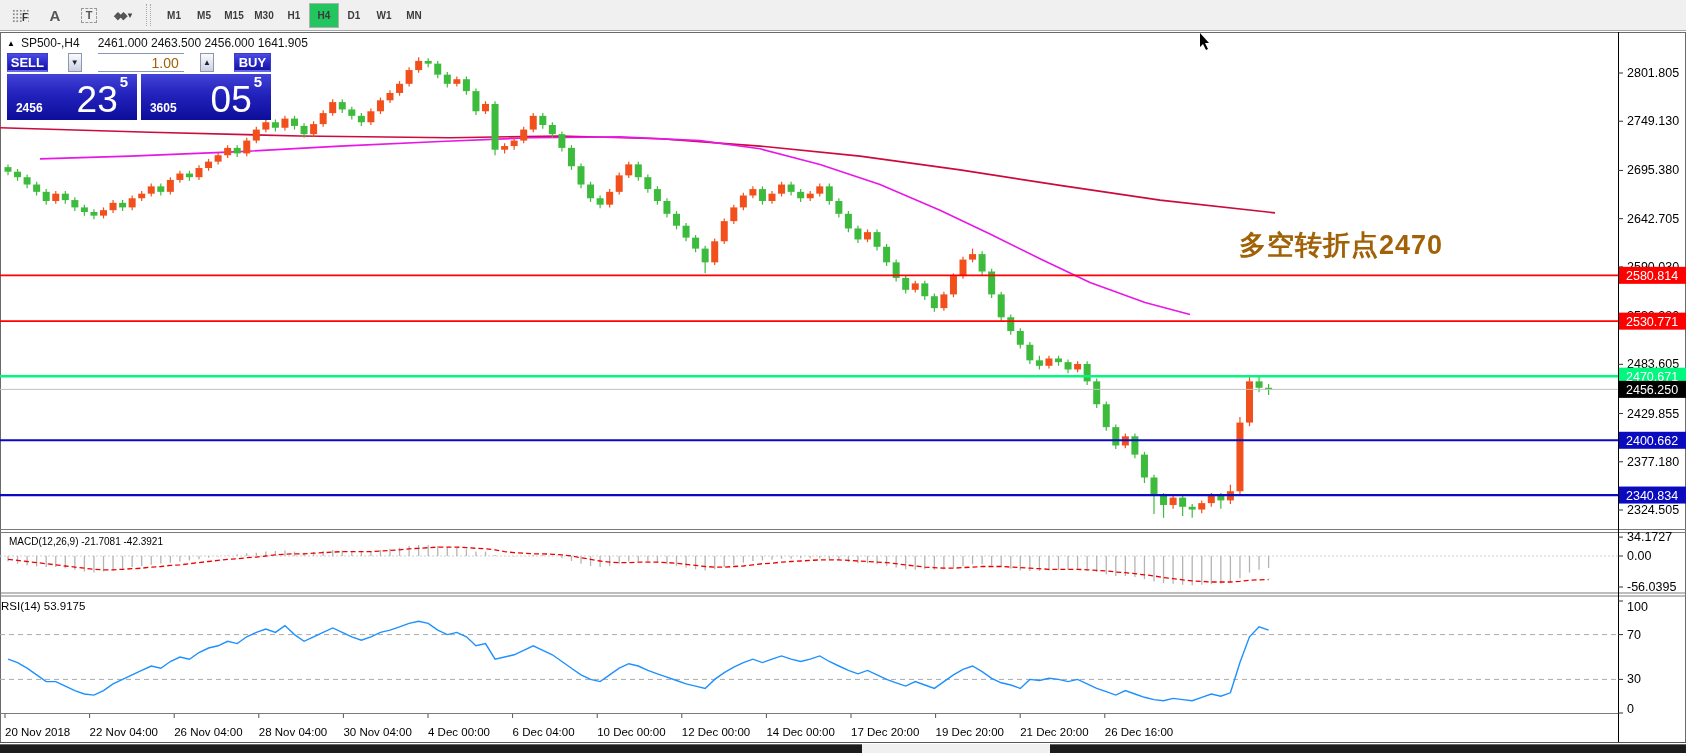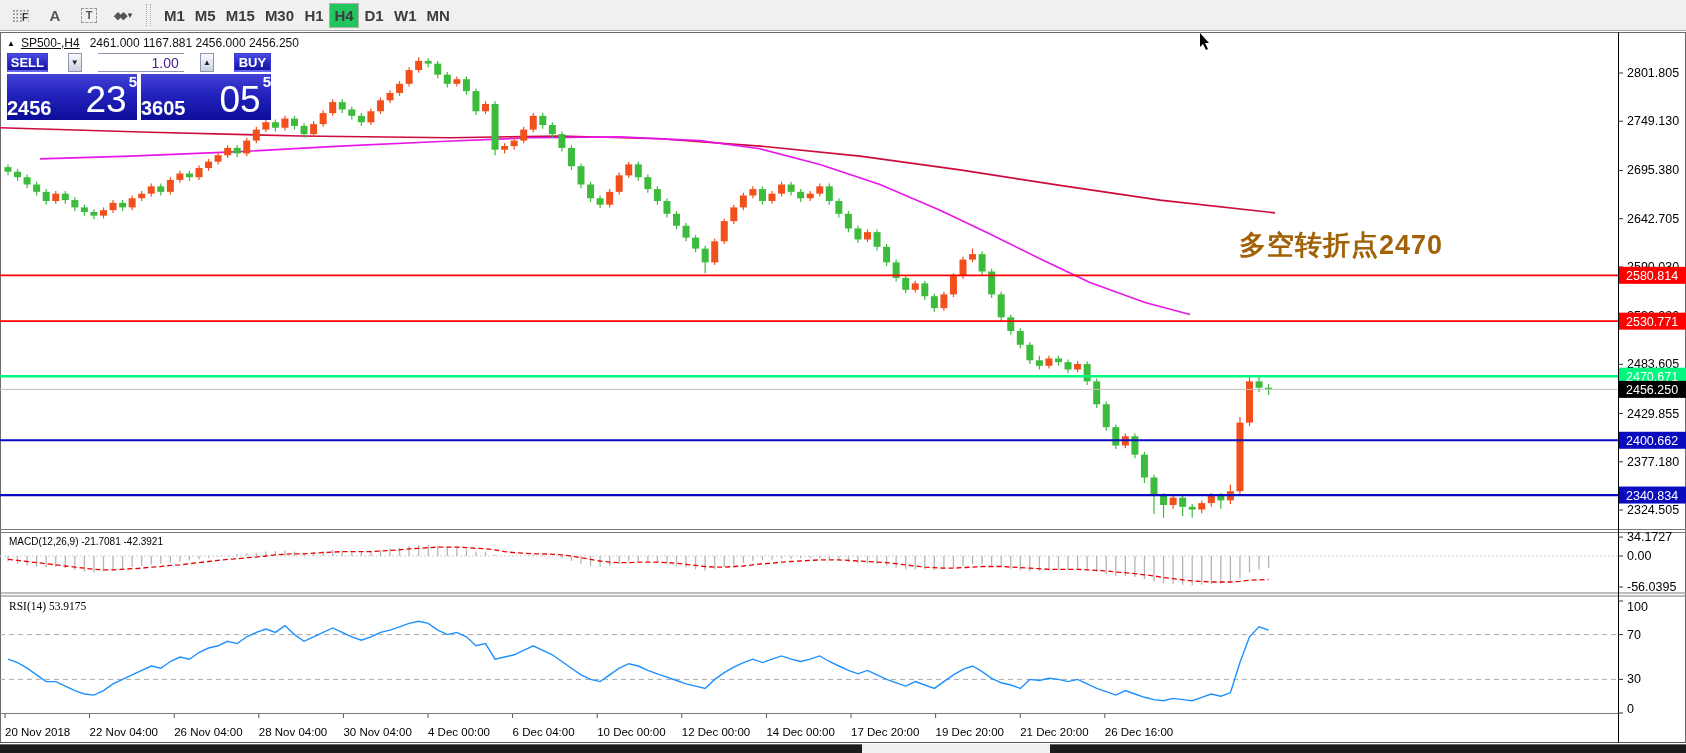--- a/index.html
+++ b/index.html
@@ -10,45 +10,45 @@
   .tool-icons{display:flex;align-items:center;height:100%;padding-left:6px;}
   .tbtn{width:30px;height:24px;display:flex;align-items:center;justify-content:center;color:#444;cursor:pointer;position:relative;margin-right:4px;}
   .fib-grid{width:18px;height:13px;background-image:radial-gradient(#8a8a8a 0.8px,transparent 0.9px);background-size:3.5px 3.5px;position:relative;}
   .fib-f{position:absolute;right:2px;bottom:0px;font-size:10px;font-weight:bold;color:#333;background:#f0f0f0;line-height:9px;}
   .a-letter{font-size:15px;font-weight:bold;color:#555;}
   .t-box{font-size:11px;font-weight:bold;color:#555;border:1px dashed #999;padding:0px 4px;line-height:13px;}
   .diamond{font-size:11px;color:#555;letter-spacing:-3px;}
   .caret{font-size:9px;color:#444;margin-left:3px;}
   .tb-sep{width:5px;height:22px;margin:0 8px 0 4px;border-left:1px dotted #aaa;border-right:1px dotted #aaa;}
   .timeframes{display:flex;align-items:center;height:100%;}
-  .tf-btn{min-width:30px;height:25px;padding:0 4px;display:flex;align-items:center;justify-content:center;font-size:15px;font-weight:bold;color:#3c3c3c;cursor:pointer;border:1px solid transparent;}
+  .tf-btn{min-width:30px;height:25px;padding:0 4px;display:flex;align-items:center;justify-content:center;font-size:10px;font-weight:bold;color:#3c3c3c;cursor:pointer;border:1px solid transparent;}
   .tf-btn.active{background:#22c55e;border:1px solid #b0b0b0;}
   
   .chart-window{position:absolute;left:0;top:32px;width:1686px;height:711px;background:#fff;border:1px solid #6a6a6a;}
   .chart-header{position:absolute;left:6px;top:3px;font-size:12px;color:#111;display:flex;align-items:center;z-index:5;}
   .collapse{font-size:8px;margin-right:6px;color:#000;}
-  .symbol{margin-right:10px;text-decoration:underline;}
+  .symbol{margin-right:18px;}
   
   .trade-panel{position:absolute;left:6px;top:20px;width:264px;z-index:6;}
   .tp-row1{display:flex;height:19px;gap:16px;}
   .tp-btn{background:linear-gradient(180deg,#4a4ae4 0%,#2c2cc8 50%,#1414a4 100%);color:#fff;font-weight:bold;font-size:13px;display:flex;align-items:center;justify-content:center;cursor:pointer;border:1px solid #3a3ace;border-bottom:2px solid #6868ee;}
   .tp-sell{width:66px;margin-right:4px;}
   .tp-buy{width:60px;margin-left:4px;text-align:center;}
   .tp-spin{width:22px;background:linear-gradient(180deg,#fafbfe,#ccd1e0);border:1px solid #8d95b5;color:#223;font-size:8px;display:flex;align-items:center;justify-content:center;cursor:pointer;}
-  .tp-vol{width:86px;border:1px solid #8d95b5;border-left:none;border-right:none;font-family:"Liberation Sans",sans-serif;font-size:14px;text-align:right;padding-right:5px;color:#4c1d95;}
+  .tp-vol{width:86px;border:1px solid #8d95b5;border-left:none;border-right:none;font-family:"Liberation Sans",sans-serif;font-size:14px;text-align:right;padding-right:5px;color:#a16207;}
   .tp-row2{display:flex;margin-top:2px;}
   .tp-price{width:130px;height:46px;background:linear-gradient(180deg,#4343d8 0%,#2222bc 45%,#0d0d9a 100%);color:#fff;display:flex;align-items:flex-end;justify-content:center;padding-bottom:4px;cursor:pointer;}
   .tp-price.left{margin-right:4px;}
-  .tp-small{font-size:20px;font-weight:bold;margin-right:14px;line-height:16px;}
+  .tp-small{font-size:12px;font-weight:bold;margin-right:14px;line-height:16px;}
   .tp-big{font-size:37px;line-height:33px;font-weight:normal;margin-left:20px;}
   .tp-sup{font-size:15px;font-weight:bold;line-height:12px;margin-left:2px;align-self:flex-start;margin-top:2px;}
   
   .annotation{position:absolute;left:1238px;top:194px;font-size:27px;font-weight:bold;color:#a16207;z-index:4;letter-spacing:1px;}
   .macd-title{position:absolute;left:8px;top:503px;font-size:10px;color:#000;z-index:4;}
-  .rsi-title{position:absolute;left:8px;top:567px;font-size:11.5px;color:#000;z-index:4;font-family:Liberation Serif, serif;}
+  .rsi-title{position:absolute;left:0;top:567px;font-size:11.5px;color:#000;z-index:4;}
   svg#chart-svg{position:absolute;left:0;top:0;z-index:2;pointer-events:none;}
   .hotzone{position:absolute;z-index:3;}
   
   .bottom-strip{position:absolute;left:0;top:744px;width:1686px;height:9px;background:#f0f0f0;}
   .bs-seg{position:absolute;top:0;height:9px;background:#1c1c1c;border-top:1px solid #666;}
 </style>
 </head>
 <body>
 
 <div class="app">
@@ -82,21 +82,21 @@
         <span class="tf-btn">D1</span>
         <span class="tf-btn">W1</span>
         <span class="tf-btn">MN</span>
       </div>
   </div>
 
   <div class="chart-window">
     <div class="chart-header">
       <span class="collapse">▲</span>
       <span class="symbol">SP500-,H4</span>
-      <span class="ohlc">2461.000 1167.881 2456.000 2456.250</span>
+      <span class="ohlc">2461.000 2463.500 2456.000 1641.905</span>
     </div>
 
     <div class="trade-panel">
       <div class="tp-row1">
         <div class="tp-btn tp-sell">SELL</div>
         <div class="tp-spin">▼</div>
         <input class="tp-vol" value="1.00" style="">
         <div class="tp-spin">▲</div>
         <div class="tp-btn tp-buy">BUY</div>
       </div>

